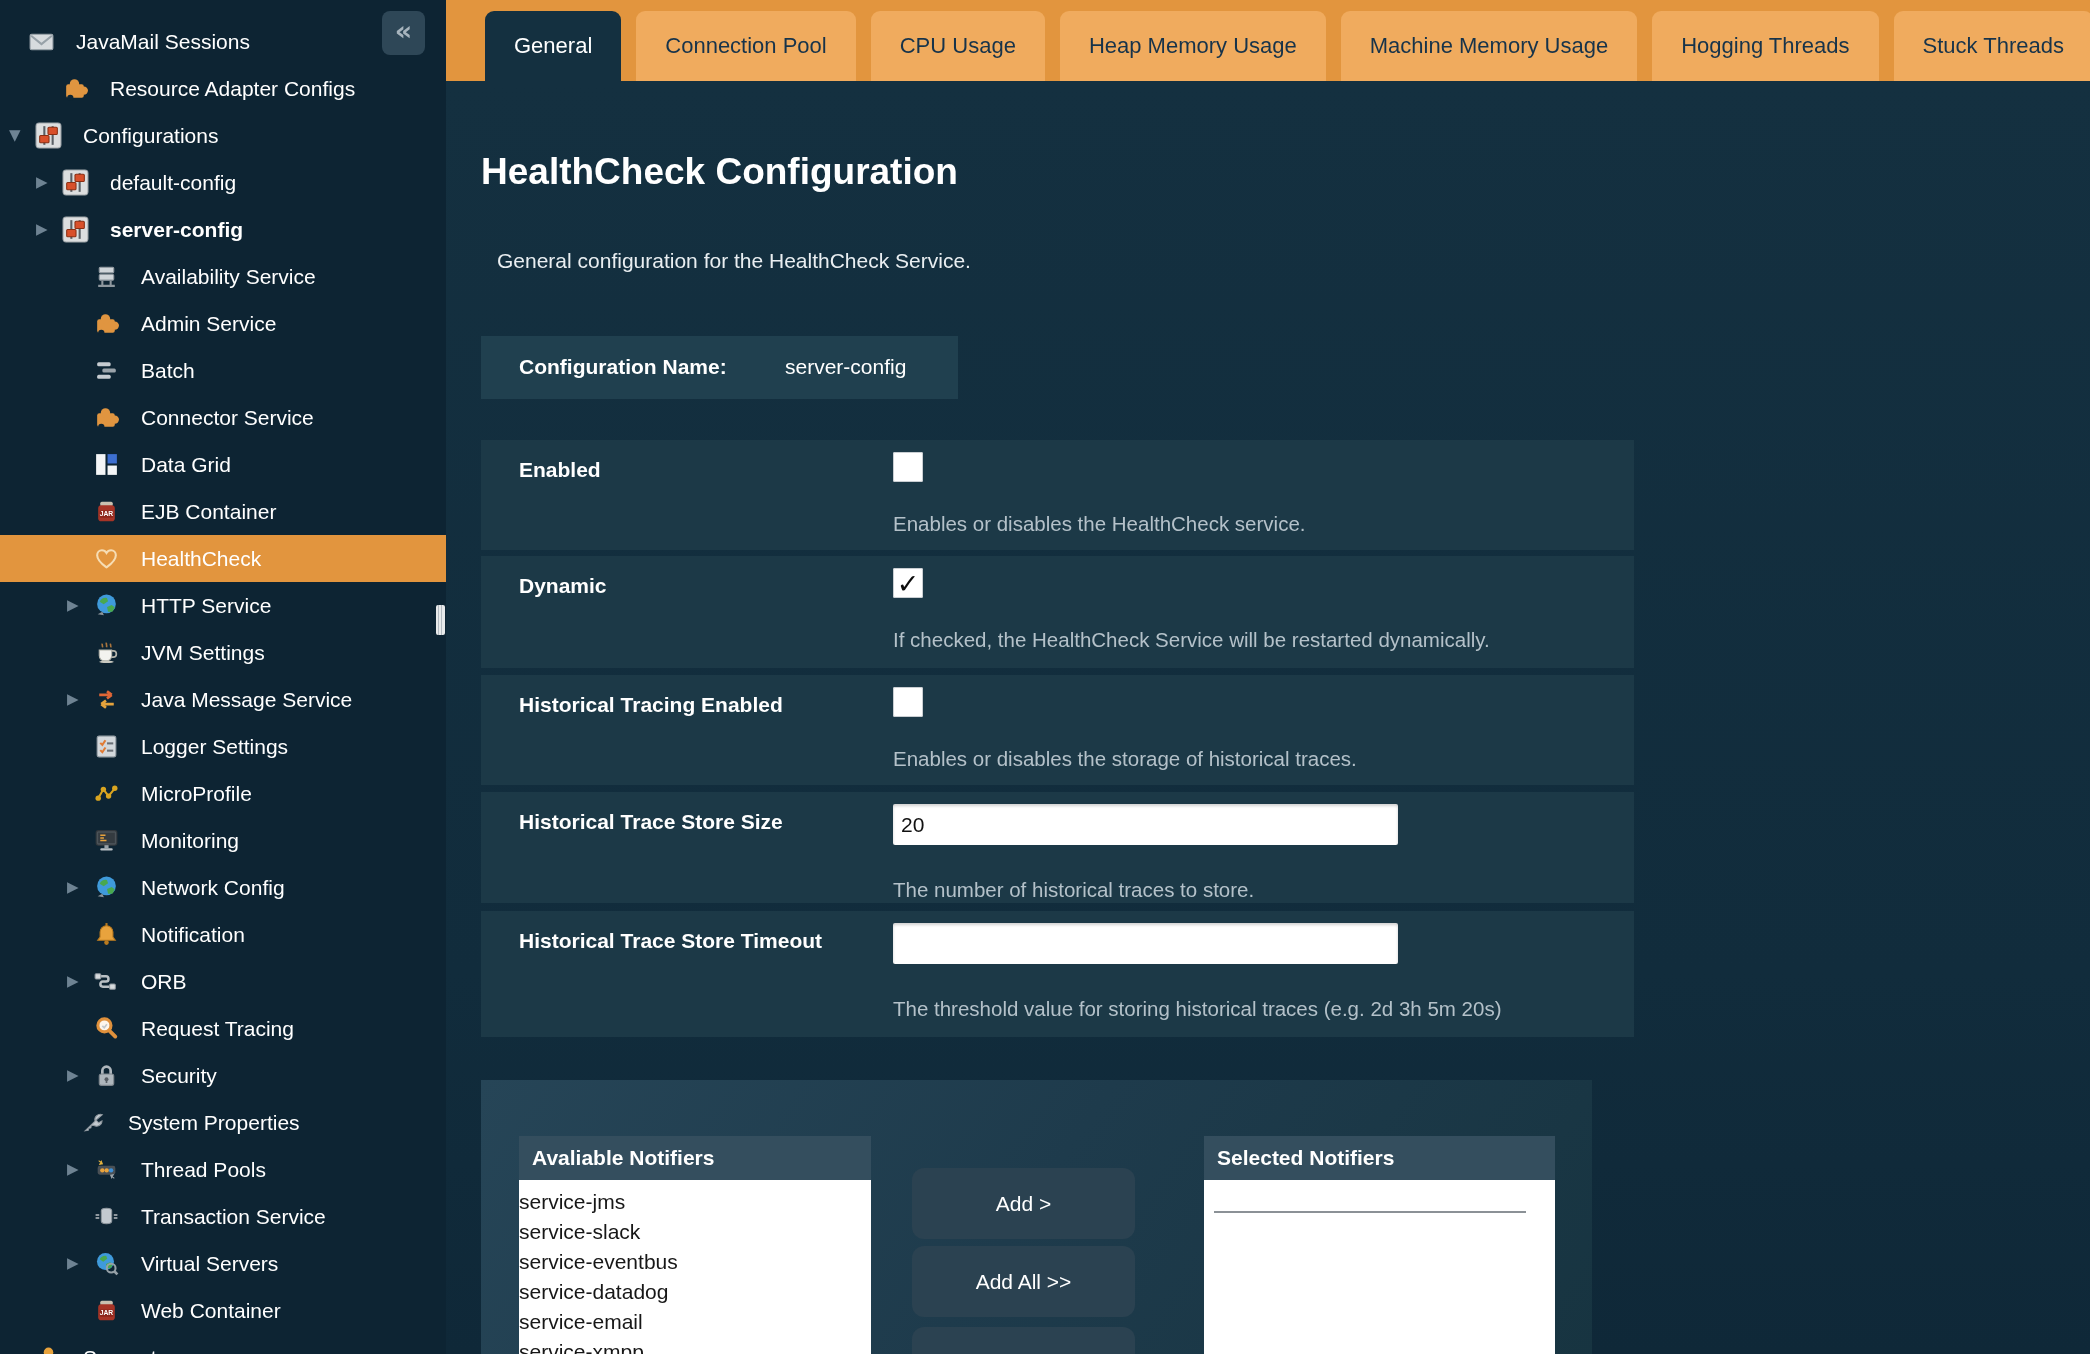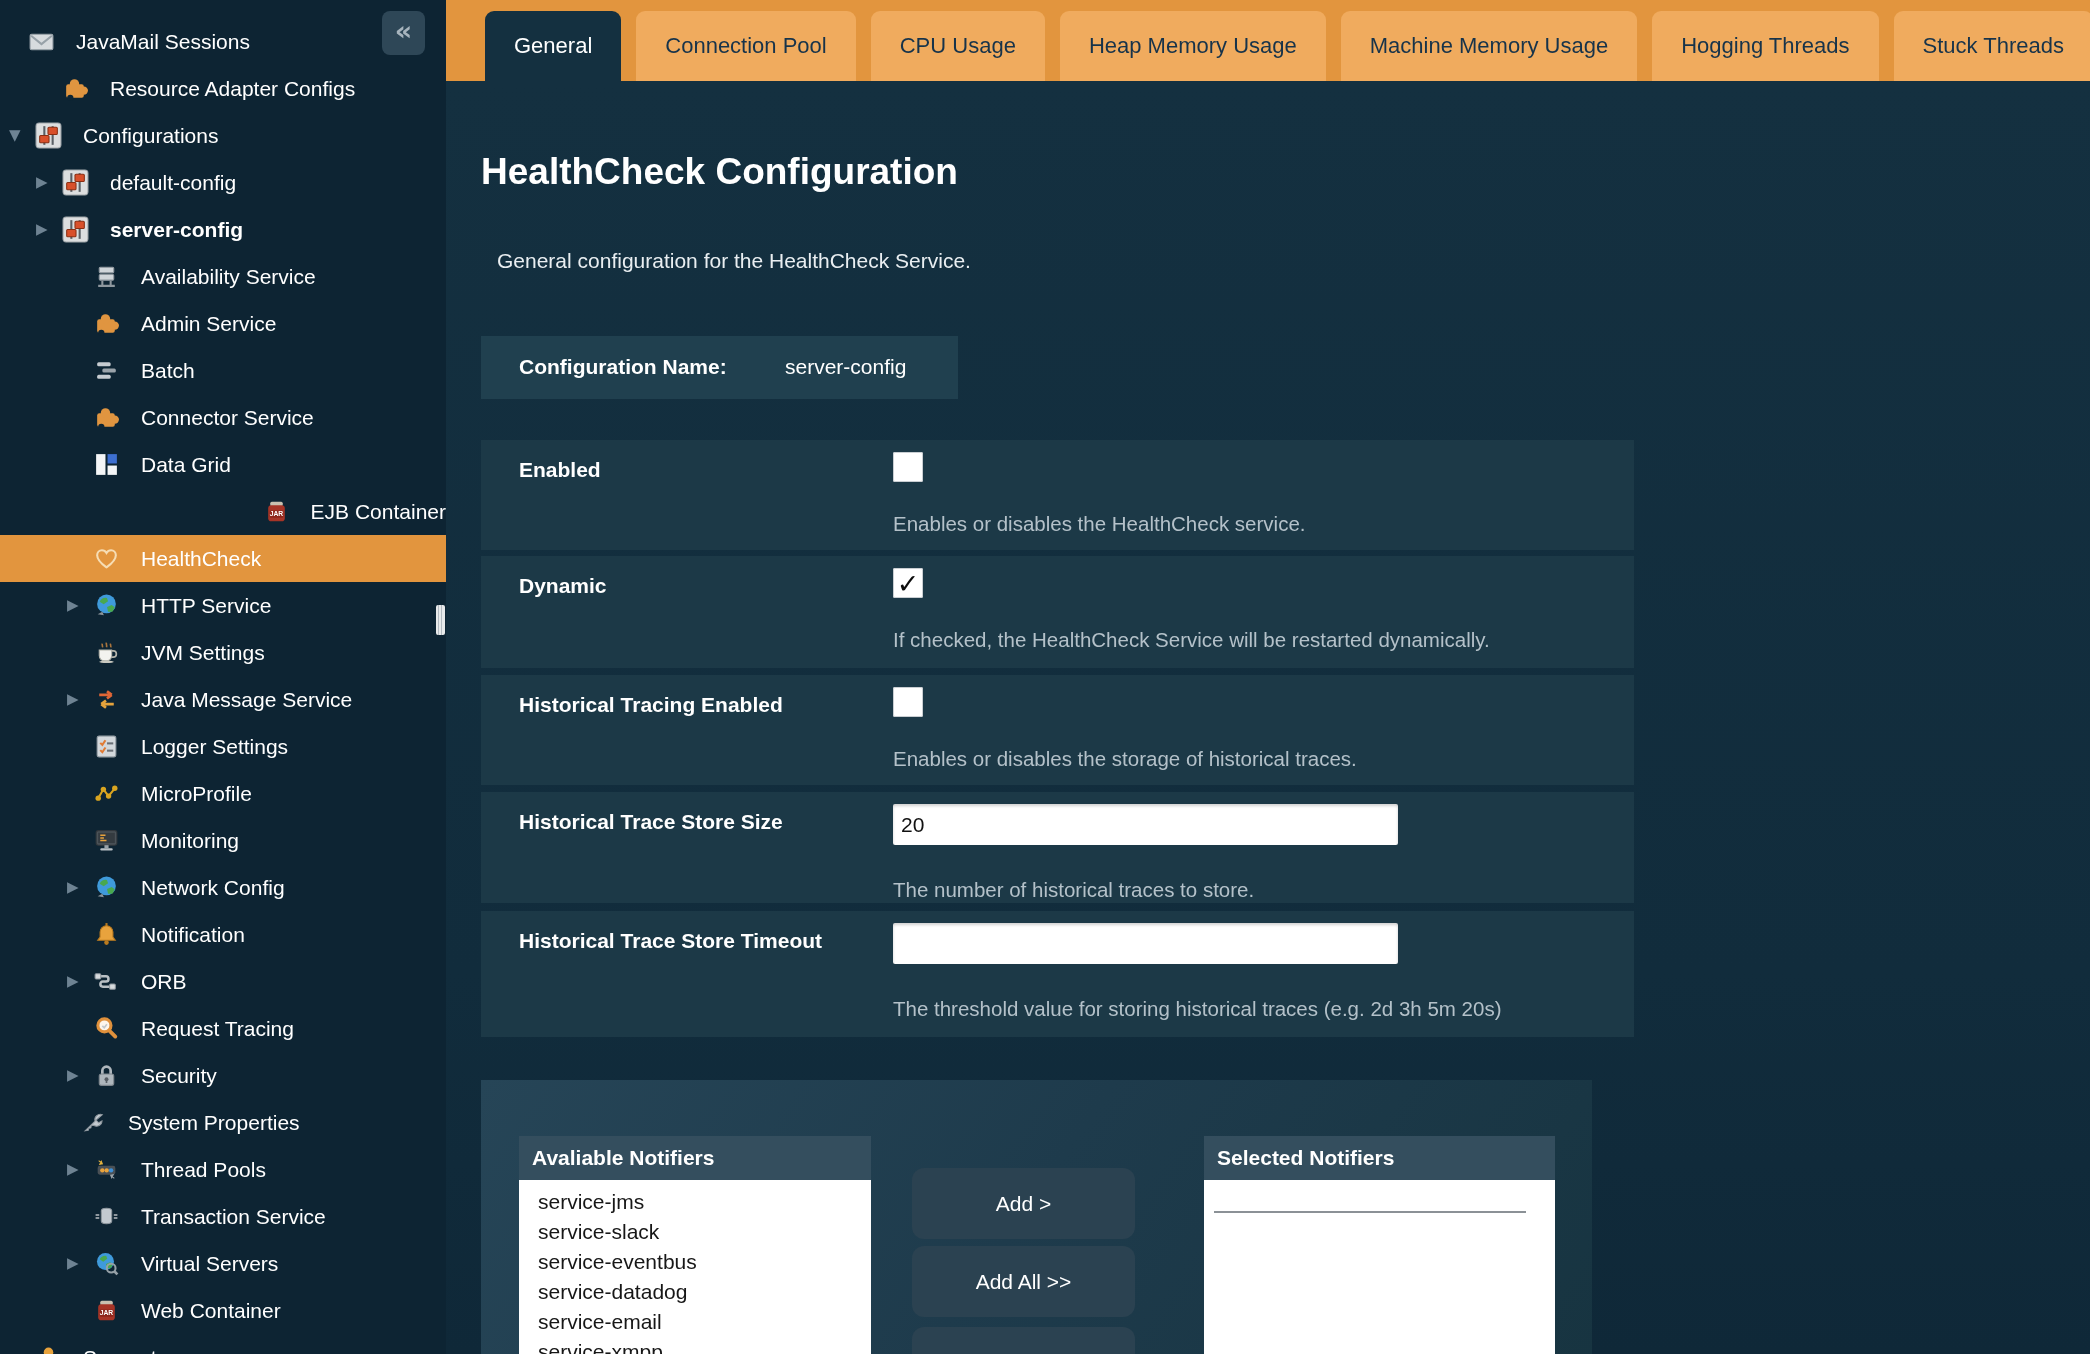--- a/index.html
+++ b/index.html
@@ -75,21 +75,21 @@
   .nf-header{
     position:absolute;top:56px;height:44px;background:#344e5e;color:#ffffff;
     font-size:21px;font-weight:bold;display:flex;align-items:center;
     padding-left:13px;box-sizing:border-box;
   }
   .nf-avail-h{left:38px;width:352px;}
   .nf-sel-h{left:723px;width:351px;}
   .nf-list{position:absolute;top:100px;height:330px;background:linear-gradient(180deg,#ffffff 0%,#ffffff 72%,#e3e4e4 100%);}
   .nf-avail{left:38px;width:352px;padding-top:7px;box-sizing:border-box;}
   .nf-sel{left:723px;width:351px;}
-  .nf-item{height:30px;line-height:30px;padding-left:13px;font-size:21px;color:#171717;cursor:pointer;margin-left:6px;}
+  .nf-item{height:30px;line-height:30px;font-size:21px;color:#171717;cursor:pointer;}
   .empty-line{position:absolute;left:10px;top:31px;width:312px;height:2px;background:#8b9196;}
   .nf-btn{
     position:absolute;left:431px;width:223px;height:71px;border:none;border-radius:12px;
     background:#2b4251;color:#ffffff;font-family:"Liberation Sans",sans-serif;font-size:21px;cursor:pointer;
   }
 </style>
 </head>
 <body>
 
 <div class="app">
@@ -200,21 +200,21 @@
         <div class="srow" style="padding-left: 93px;">
           <span class="sicon">
             <svg viewBox="0 0 26 26">
               <rect x="3" y="3" width="9" height="20" fill="#f4f6f7"></rect>
               <rect x="14" y="3" width="9" height="9" fill="#3d6fd0"></rect>
               <rect x="14" y="14" width="9" height="9" fill="#f4f6f7"></rect>
             </svg>
           </span>
           <span class="slabel">Data Grid</span>
         </div>
-        <div class="srow" style=" justify-content: flex-end;">
+        <div class="srow" style="padding-left: 93px;">
           <span class="sicon">
             <svg viewBox="0 0 26 26">
               <rect x="7" y="3.5" width="12" height="4.5" rx="1.5" fill="#c9c0b0"></rect>
               <rect x="5" y="7" width="16" height="15.5" rx="3" fill="#a63427"></rect>
               <rect x="6.5" y="12" width="13" height="7" rx="1" fill="#8c251b"></rect>
               <text x="13" y="17.5" font-size="6.5" font-weight="bold" fill="#ffffff" text-anchor="middle" font-family="Liberation Sans,sans-serif">JAR</text>
             </svg>
           </span>
           <span class="slabel">EJB Container</span>
         </div>

